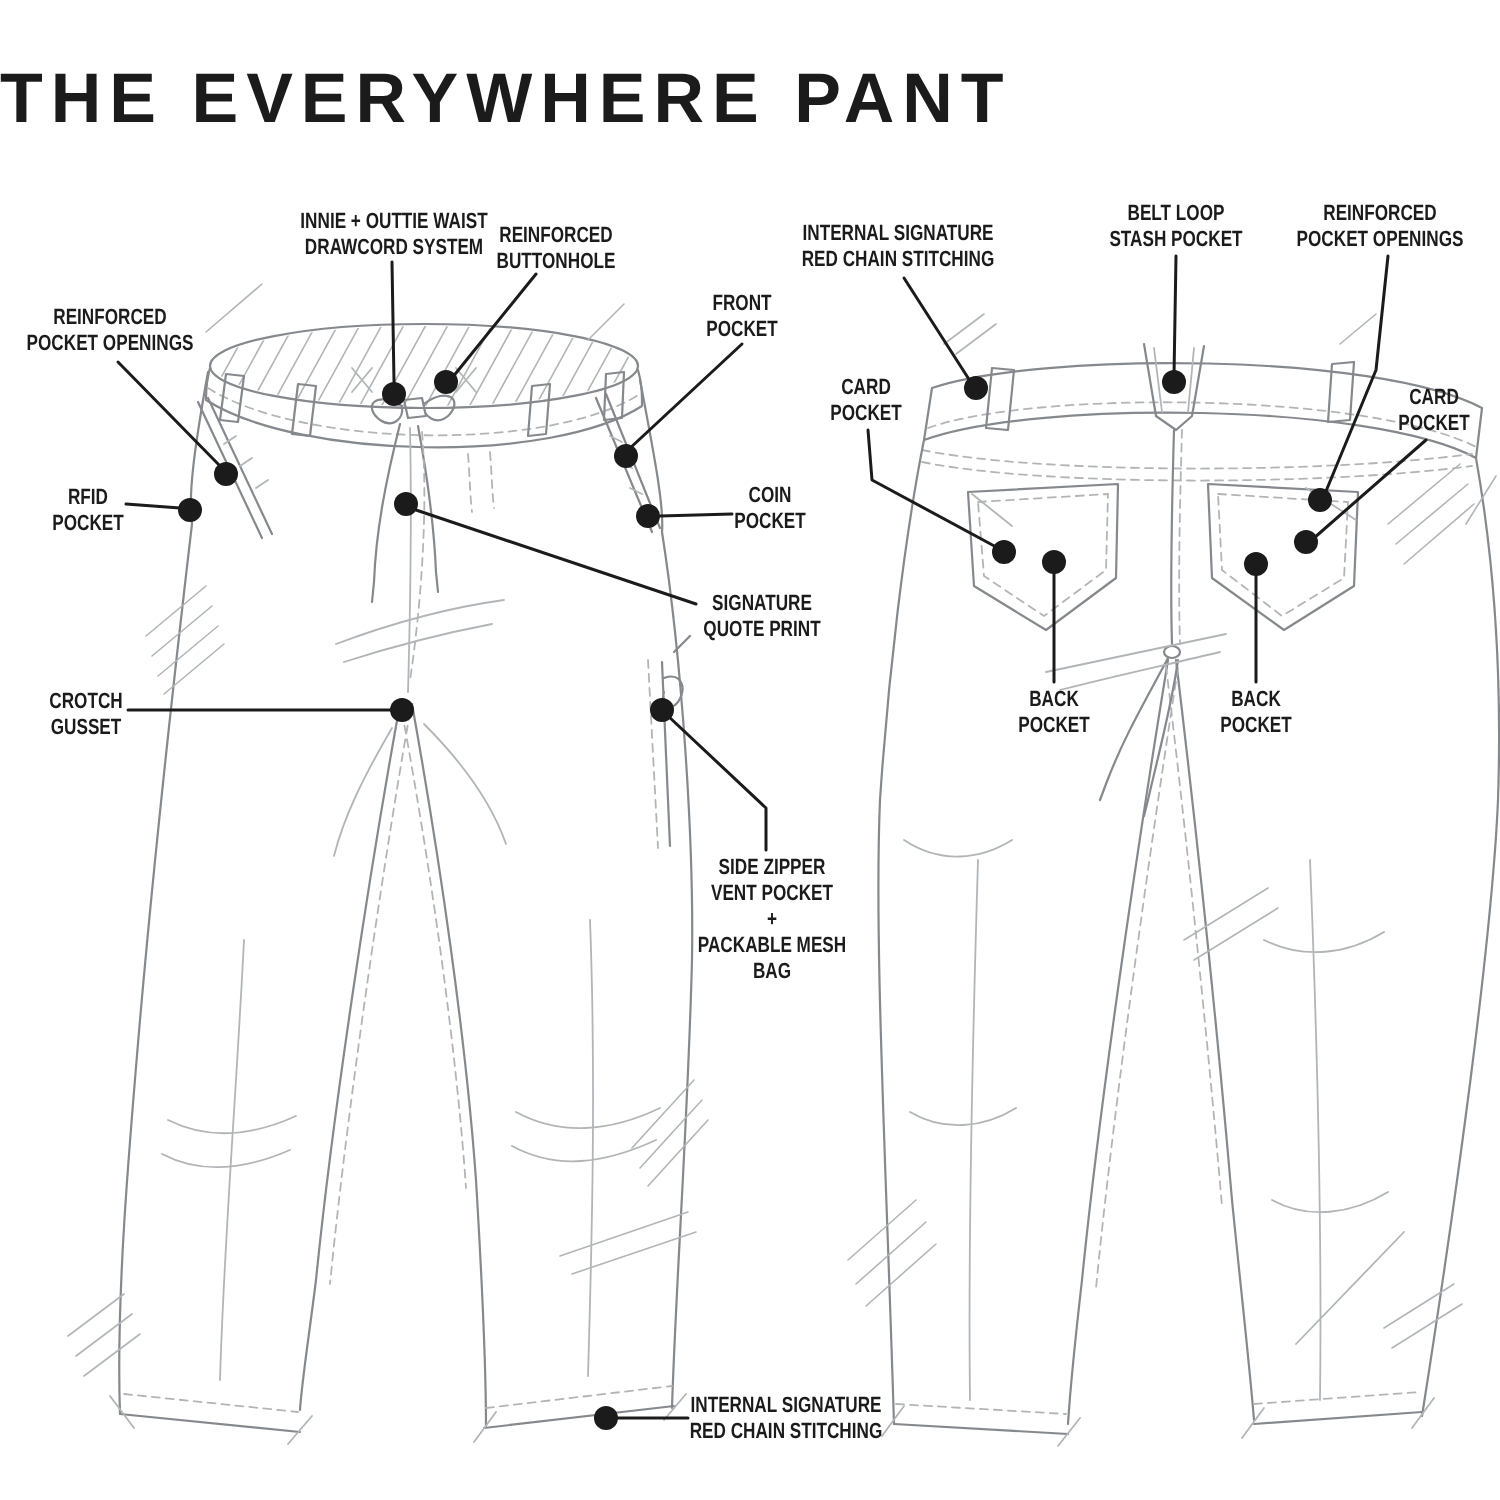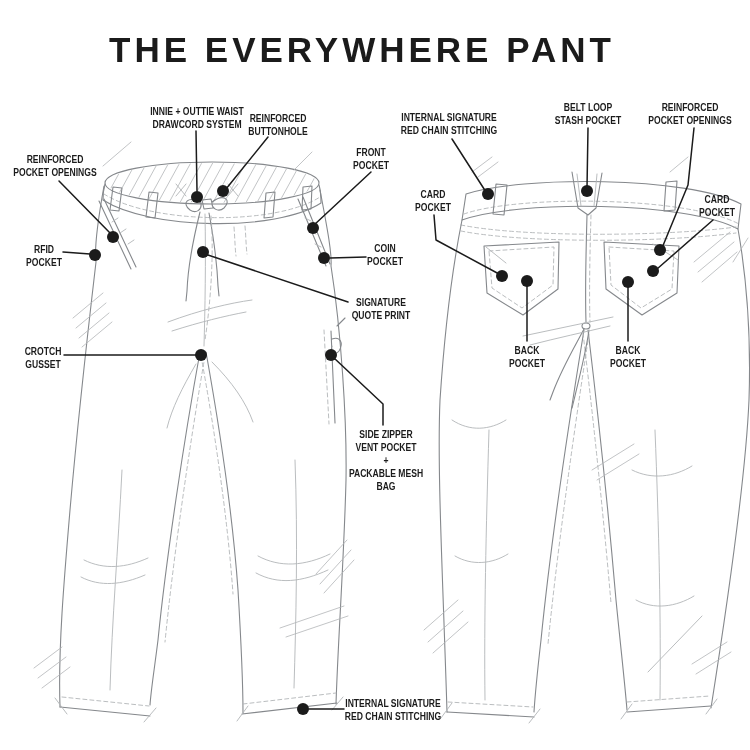--- a/index.html
+++ b/index.html
@@ -1,19 +1,19 @@
 <!DOCTYPE html>
 <html style="--ink: #1b1b1b; --sketch: #85888c; --sketch_light: #b2b5b8; --background: #ffffff;"><head>
 <meta charset="utf-8">
 <style>
   html,body{margin:0;padding:0;background:#fff;}
   .canvas{position:relative;width:750px;height:750px;background:var(--background,#fff);overflow:hidden;
           font-family:"Liberation Sans",sans-serif;}
   .title{position:absolute;top:30px;left:0;width:750px;box-sizing:border-box;padding-right:26px;
-         text-align:center;font-weight:bold;font-size:35px;letter-spacing:4px;color:var(--ink,#1b1b1b);
+         font-weight:bold;font-size:35px;letter-spacing:4px;color:var(--ink,#1b1b1b);
          white-space:nowrap;}
   svg{position:absolute;top:0;left:0;}
   .lbl{position:absolute;width:150px;text-align:center;color:var(--ink,#1b1b1b);
        font-weight:bold;font-size:11px;line-height:13px;letter-spacing:0;
        white-space:pre-line;transform:scaleX(0.78);transform-origin:50% 0;}
   
   .s {fill:none;stroke:var(--sketch,#85888c);stroke-width:1.1;stroke-linecap:round;stroke-linejoin:round;}
   .sd{fill:none;stroke:var(--sketch_light,#b2b5b8);stroke-width:0.9;stroke-dasharray:4 3;stroke-linecap:round;}
   .sl{fill:none;stroke:var(--sketch_light,#b2b5b8);stroke-width:0.9;stroke-linecap:round;}
   .sh{fill:none;stroke:var(--sketch_light,#b2b5b8);stroke-width:0.8;stroke-linecap:round;}

